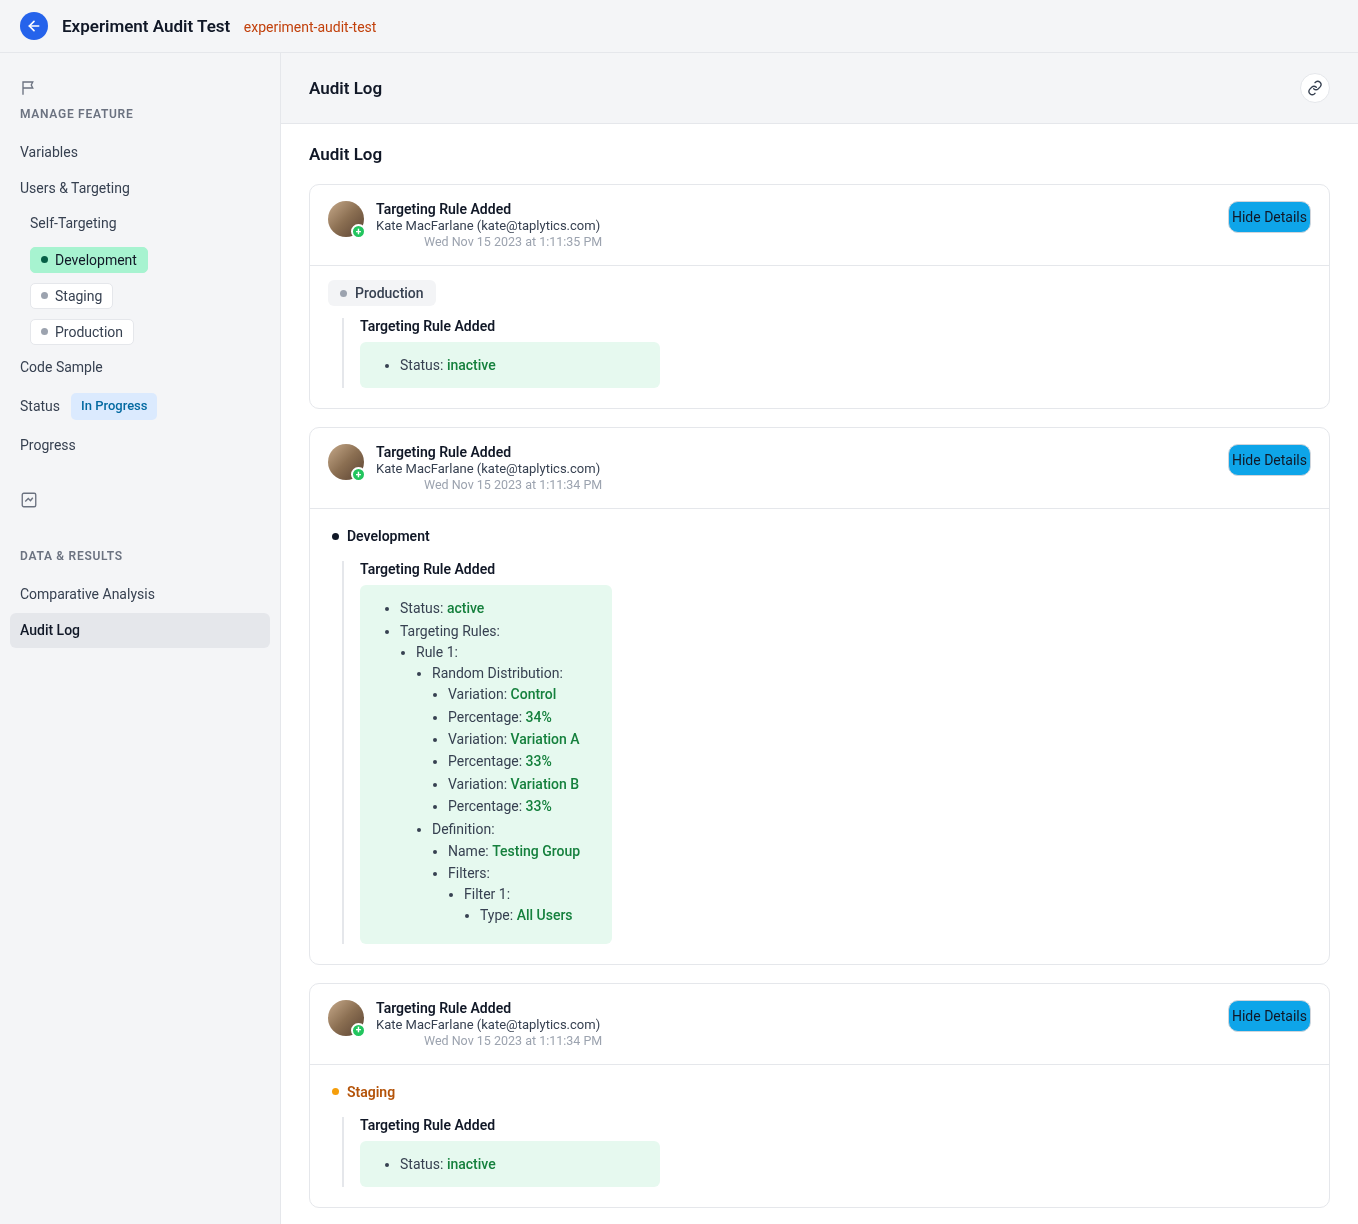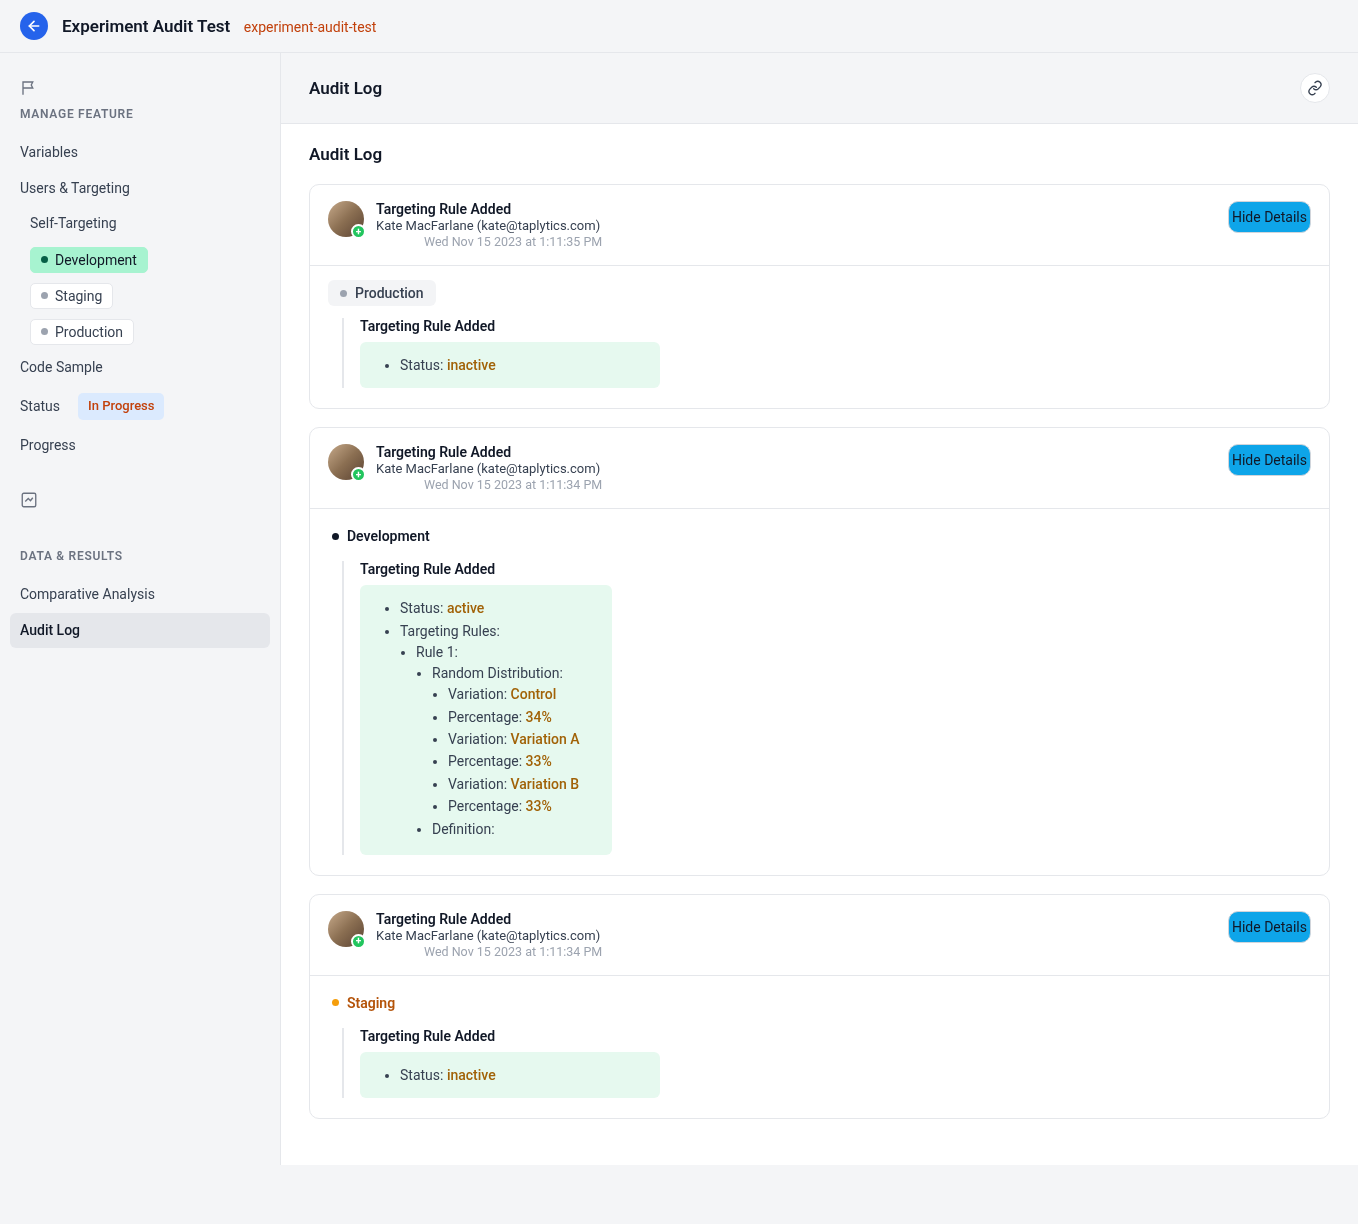--- a/index.html
+++ b/index.html
@@ -12,26 +12,26 @@
 .page-slug { font-size: 14px; color: #c2410c; margin-left: 10px; font-weight: 400; }
 
 .layout { display: flex; }
 .sidebar { width: 280px; padding: 26px 20px 20px 20px; flex-shrink: 0; }
 .section-heading { display: flex; align-items: flex-start; gap: 10px; color: #6b7280; font-size: 12px; font-weight: 600; letter-spacing: 0.06em; margin-bottom: 14px; flex-direction: column; }
 .section-heading svg { width: 18px; height: 18px; }
 .nav-list { list-style: none; }
 .nav-item { padding: 8px 0; font-size: 14px; color: #374151; cursor: pointer; line-height: 1.4; }
 .nav-item.active { background: #e5e7eb; border-radius: 6px; padding: 8px 10px; margin: 0 -10px; color: #111827; font-weight: 500; }
 .nav-sub { padding-left: 10px; }
-.status-row { display: flex; align-items: center; gap: 18px; }
+.status-row { display: flex; align-items: center; gap: 11px; }
 .env-chip { display: inline-flex; align-items: center; gap: 7px; background: #fff; border: 1px solid #e5e7eb; border-radius: 5px; padding: 4px 10px; font-size: 14px; color: #374151; margin: 5px 0; cursor: pointer; }
 .env-chip.dev { background: #a7f3d0; border-color: #a7f3d0; color: #111827; }
 .env-dot { width: 7px; height: 7px; border-radius: 50%; background: #9ca3af; }
 .env-dot.green { background: #065f46; }
-.status-badge { display: inline-block; background: #dbeafe; color: #c2410c; border-radius: 5px; padding: 4px 10px; font-size: 13px; font-weight: 500; }
+.status-badge { display: inline-block; background: #dbeafe; color: #0369a1; border-radius: 5px; padding: 4px 10px; font-size: 13px; font-weight: 500; }
 
 .main { flex: 1; background: #f4f5f7; border-left: 1px solid #e5e7eb; }
 .main-header { display: flex; align-items: center; justify-content: space-between; padding: 20px 28px; border-bottom: 1px solid #e5e7eb; }
 .main-header h2 { font-size: 17px; font-weight: 600; color: #111827; }
 .link-btn { width: 30px; height: 30px; border-radius: 50%; background: #fff; border: 1px solid #e5e7eb; display: flex; align-items: center; justify-content: center; cursor: pointer; }
 .link-btn svg { width: 16px; height: 16px; }
 
 .content { background: #fff; padding: 20px 28px 28px 28px; margin-bottom: 0; }
 .content h3 { font-size: 17px; font-weight: 600; margin-bottom: 20px; }
 
@@ -55,21 +55,21 @@
 .env-pill.dev .pill-dot { width: 7px; height: 7px; border-radius: 50%; background: #111827; }
 .env-pill.staging { color: #b45309; padding-left: 4px; font-weight: 600; }
 .env-pill.staging .pill-dot { width: 7px; height: 7px; border-radius: 50%; background: #f59e0b; }
 
 .detail-block { margin-left: 14px; border-left: 2px solid #e5e7eb; padding-left: 16px; margin-top: 12px; }
 .detail-title { font-size: 14px; font-weight: 600; color: #111827; margin-bottom: 8px; }
 .green-card { background: #e6f9ef; border-radius: 6px; padding: 12px 16px 12px 24px; width: 300px; max-width: 100%; }
 .green-card.wide { width: 252px; }
 .green-card ul { list-style: disc; padding-left: 16px; }
 .green-card li { font-size: 14px; color: #374151; padding: 1px 0; line-height: 1.45; }
-.green-card .bold { color: #a16207; font-weight: 500; }
+.green-card .bold { color: #15803d; font-weight: 500; }
 ul ul { padding-left: 16px; }
 </style>
 </head>
 <body>
 
 <div class="top-bar">
   <div class="back-btn">
     <svg viewBox="0 0 24 24" fill="none" stroke="#fff" stroke-width="2.5" stroke-linecap="round" stroke-linejoin="round">
         <line x1="19" y1="12" x2="5" y2="12"></line>
         <polyline points="12 19 5 12 12 5"></polyline>
@@ -206,20 +206,32 @@
                         <ul>
                           <li><span>Variation: </span><span class="bold">Control</span></li>
                           <li><span>Percentage: </span><span class="bold">34%</span></li>
                           <li><span>Variation: </span><span class="bold">Variation A</span></li>
                           <li><span>Percentage: </span><span class="bold">33%</span></li>
                           <li><span>Variation: </span><span class="bold">Variation B</span></li>
                           <li><span>Percentage: </span><span class="bold">33%</span></li>
                         </ul>
                       </li>
                       <li><span>Definition:</span>
+                        <ul>
+                          <li><span>Name: </span><span class="bold">Testing Group</span></li>
+                          <li><span>Filters:</span>
+                            <ul>
+                                  <li><span>Filter 1:</span>
+                              <ul>
+                                      <li><span>Type: </span><span class="bold">All Users</span></li>
+                                    </ul>
+                            </li>
+                                </ul>
+                          </li>
+                        </ul>
                       </li>
                     </ul>
                   </li>
                     </ul>
                 </li>
               </ul>
             </div>
           </div>
         </div>
       </div>

